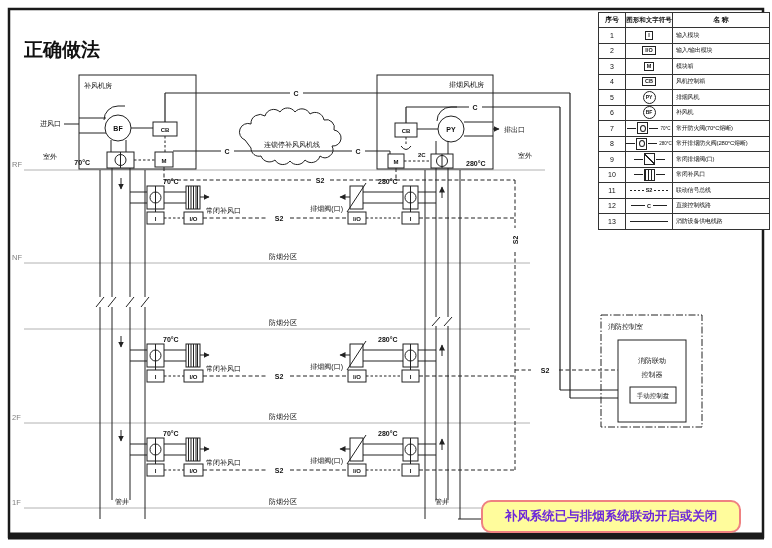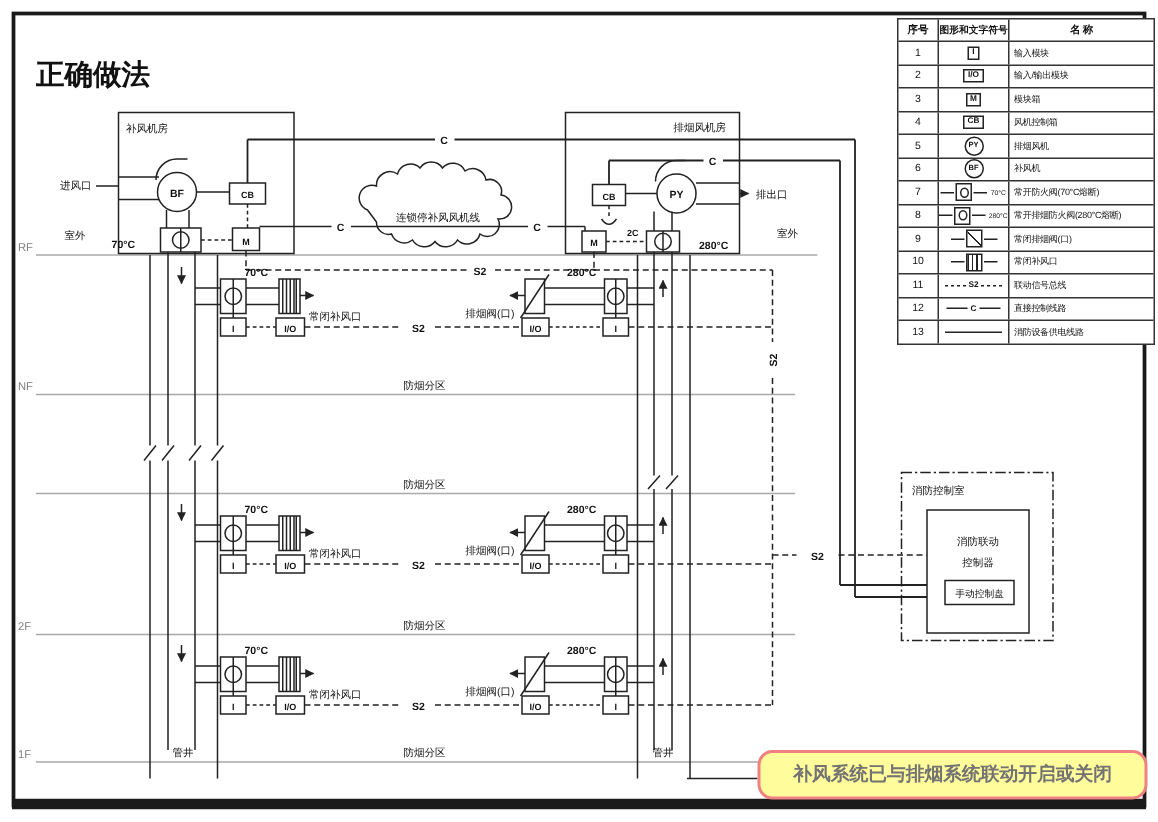--- a/index.html
+++ b/index.html
@@ -40,23 +40,23 @@
   .seg{width:9px;height:1px;background:#222;}
   .seg.w14{width:14px;}.seg.w34{width:38px;}
   .dseg{width:14px;height:1px;background:repeating-linear-gradient(to right,#222 0 2px,transparent 2px 4px);}
   .vbox{width:9px;height:10px;border:1px solid #222;position:relative;background:#fff;}
   .vbox.circ::after{content:"";position:absolute;inset:1.5px;border:1px solid #222;border-radius:50%;}
   .vbox.slash{background:linear-gradient(45deg,transparent 46%,#222 46%,#222 54%,transparent 54%);}
   .vbox.hatch{background:repeating-linear-gradient(to right,#222 0 1px,transparent 1px 3px);}
   .subt{font-size:4.5px;margin-left:1px;}
   .stext{font-size:5.5px;font-weight:bold;margin:0 1px;}
   
-  .note{position:absolute;left:505px;top:500px;width:256px;height:29px;border:2px solid #ef8181;
+  .note{position:absolute;left:481px;top:500px;width:256px;height:29px;border:2px solid #ef8181;
         border-radius:10px;background:#fffc9c;display:flex;align-items:center;justify-content:center;
-        font-size:12.5px;font-weight:600;color:#737373;box-shadow:0 0 0 1px #fffc9c inset;}
+        font-size:12.5px;font-weight:600;color:#6d28d9;box-shadow:0 0 0 1px #fffc9c inset;}
 </style>
 </head>
 <body>
 
 <div class="stage">
 
 <svg width="772" height="548" viewBox="0 0 772 548">
   <defs>
     <marker id="ah" markerWidth="7" markerHeight="7" refX="5.5" refY="3" orient="auto">
       <path d="M0,0 L6,3 L0,6 z" fill="#222"></path>

